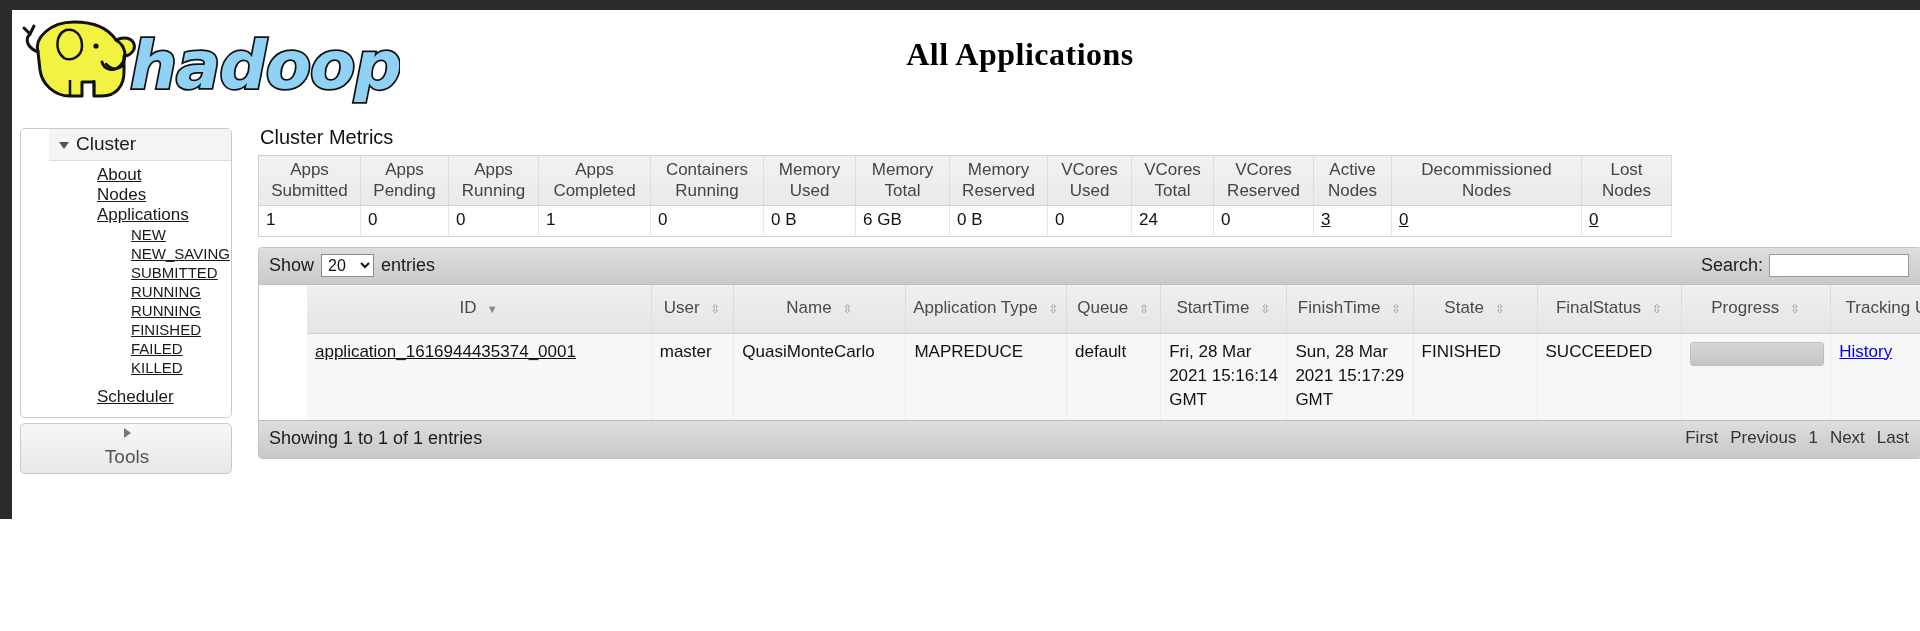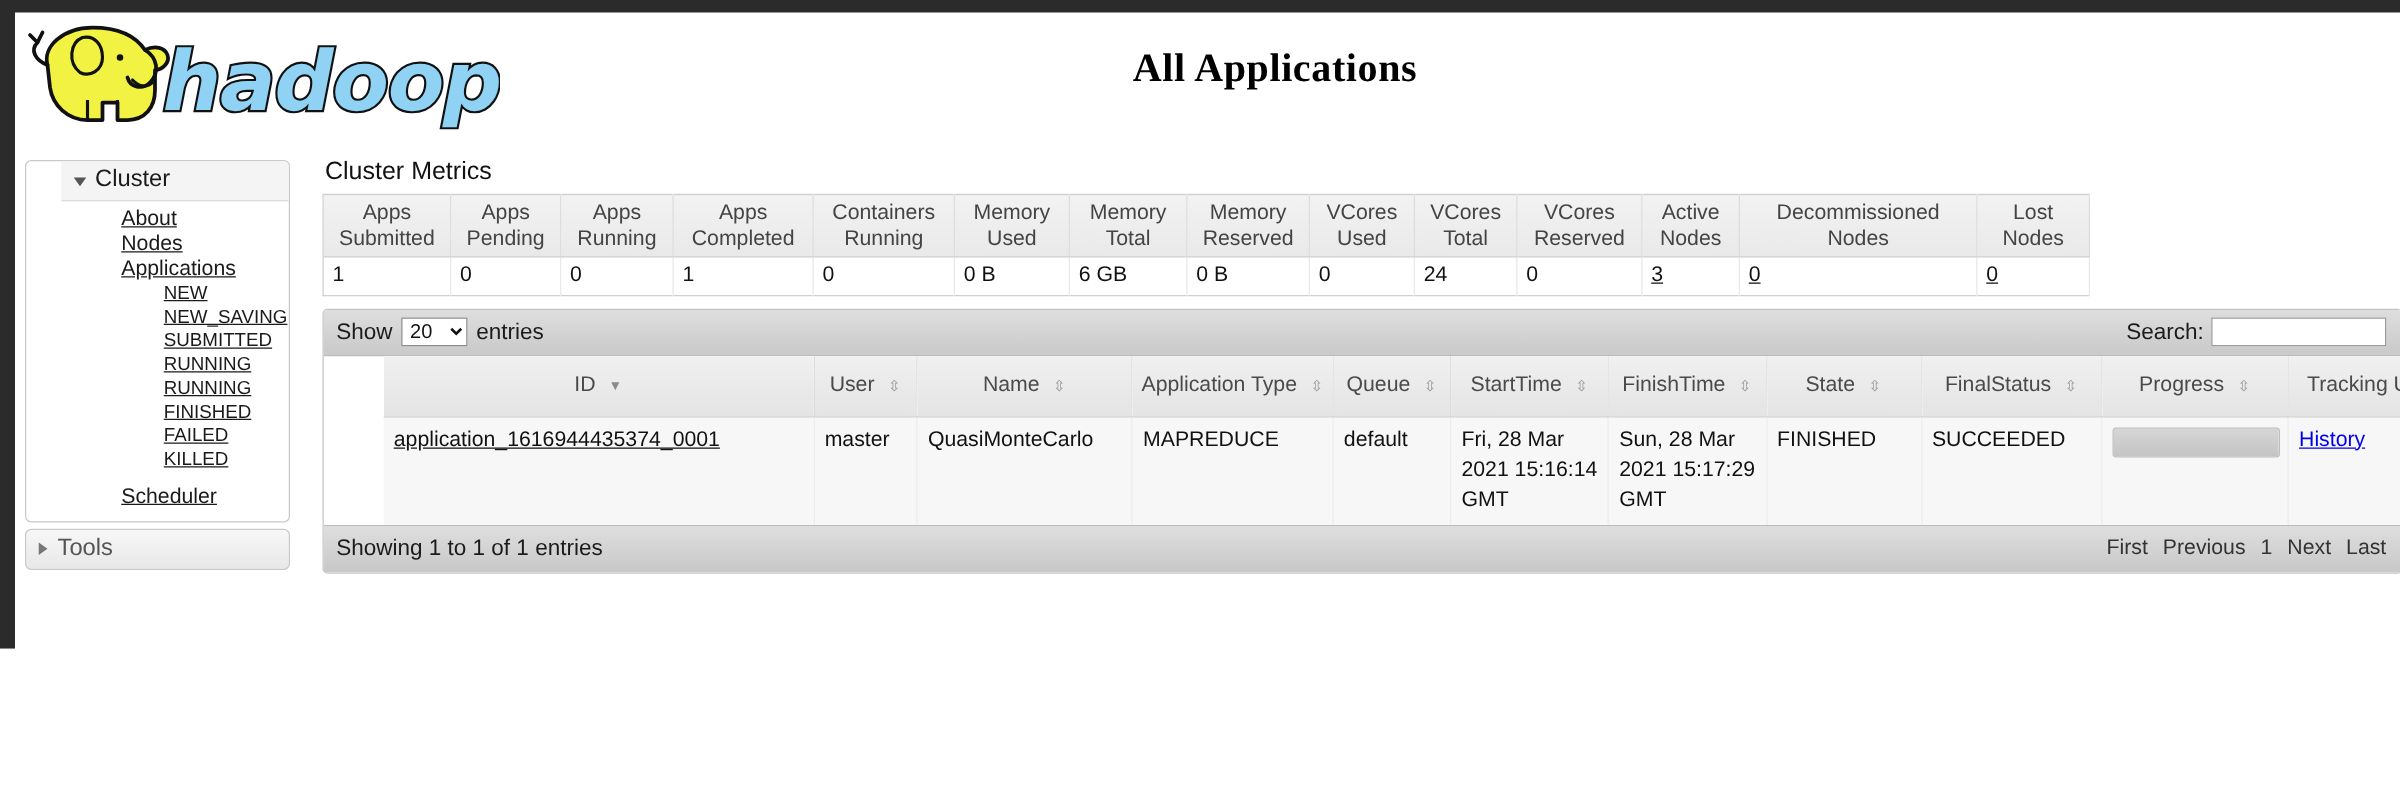--- a/index.html
+++ b/index.html
@@ -112,20 +112,21 @@
     margin-top: 5px;
     border: 1px solid #c9c9c9;
     border-radius: 5px;
     background: linear-gradient(#f7f7f7, #e8e8e8);
     padding: 4px 8px 5px 10px;
     font-size: 19px;
     color: #555;
     display: flex;
     align-items: center;
     gap: 8px;
+    flex-direction: column;
   }
   
   .main {
     position: absolute;
     left: 258px;
     top: 126px;
     right: 0;
   }
   .section-title {
     font-size: 20px;

